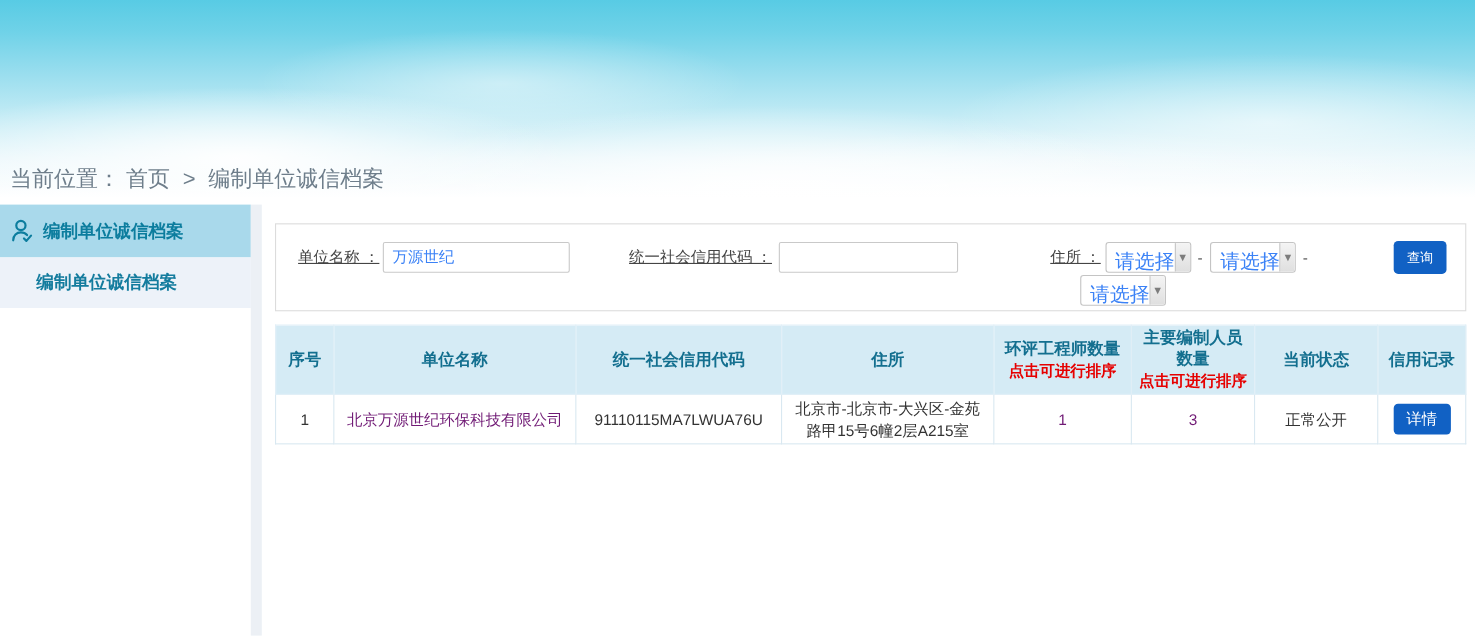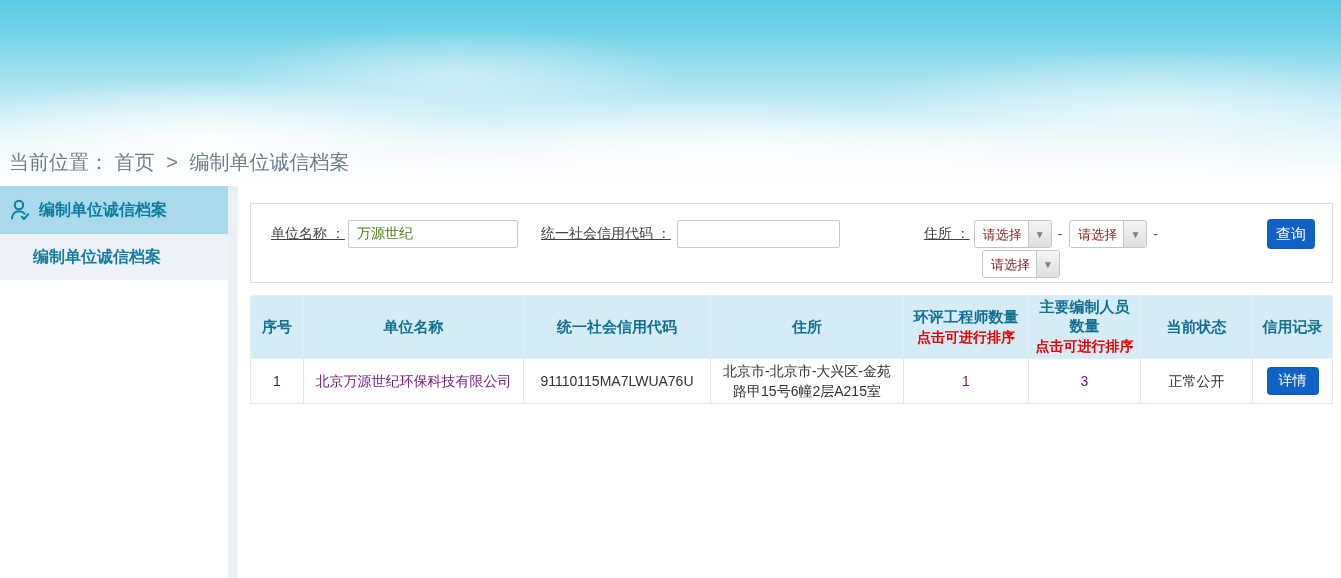--- a/index.html
+++ b/index.html
@@ -34,37 +34,37 @@
     padding-left:33px; color:#147c9e; font-size:16px; font-weight:bold; cursor:pointer; }
   .v-divider { width:10px; flex:0 0 10px; background:#ecf0f5; margin-top:6px; }
   .main { flex:1 1 auto; margin-left:12px; margin-right:9px; }
 
   
   .search-panel { position:relative; margin-top:23px; width:100%; height:80px;
     border:1px solid #dcdcdc; background:#fff; }
   .s-row1 { display:flex; align-items:center; margin-top:16px; }
   .s-label { font-size:14px; color:#444; white-space:nowrap;text-decoration:underline; }
   .lab1 { margin-left:20px; }
-  .lab2 { margin-left:23px; }
+  .lab2 { margin-left:54px; }
   .lab3 { margin-left:84px; }
   .s-input { height:28px; border:1px solid #c9c9c9; border-radius:2px; font-size:14px;
-    color:#4d7c0f; padding:0 8px; outline:none; }
+    color:#3b82f6; padding:0 8px; outline:none; }
   .in1 { width:170px; margin-left:3px; }
   .in2 { width:163px; margin-left:6px; }
   .sel { display:inline-flex; width:78px; height:28px; border:1px solid #c4c4c4;
     border-radius:3px; background:#fff; overflow:hidden; cursor:pointer; margin-left:4px; }
-  .sel-text { flex:1; font-size:13px; color:#7f1d1d; padding:5px 0 0 8px; white-space:nowrap; }
+  .sel-text { flex:1; font-size:18px; color:#3b82f6; padding:5px 0 0 8px; white-space:nowrap; }
   .sel-arrow { width:23px; background:linear-gradient(180deg,#f4f4f4,#dfdfdf);
     border-left:1px solid #c4c4c4; display:flex; align-items:center; justify-content:center;
     color:#7d7d7d; font-size:10px; }
   .dash { margin:0 3px 0 6px; color:#555; font-size:14px; }
   .s-row2 { margin-left:731px; margin-top:2px; }
   .btn { background:#1161c4; color:#fff; border:none; border-radius:4px; cursor:pointer;
     font-family:"Liberation Sans", sans-serif; }
-  .query-btn { position:absolute; right:17px; top:15px; width:48px; height:30px; font-size:15px; }
+  .query-btn { position:absolute; right:17px; top:15px; width:48px; height:30px; font-size:12px; }
 
   
   table { margin-top:12px; width:100%; border-collapse:collapse; table-layout:fixed; }
   th { background:#d5ebf5; color:#136f8f; font-size:15px; font-weight:bold;
     border:1px solid #e2eff7; height:55px; padding:2px 4px; text-align:center; }
   th .sort-hint { display:block; color:#e60000; font-size:14px; margin-top:2px; }
   td { border:1px solid #d9e8f1; height:45px; font-size:14px; color:#333;
     text-align:center; padding:2px 6px; line-height:20px; background:#fff; }
   td a { color:#701a75; text-decoration:none; }
   .detail-btn { padding:5px 12px; font-size:14px; }

